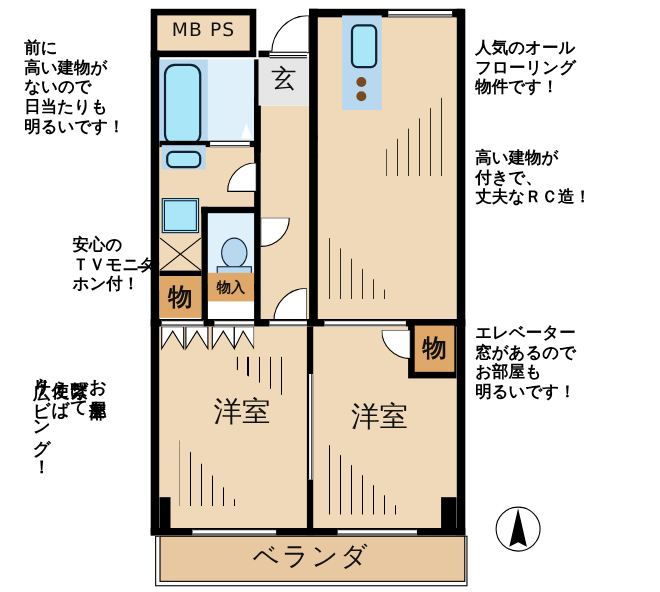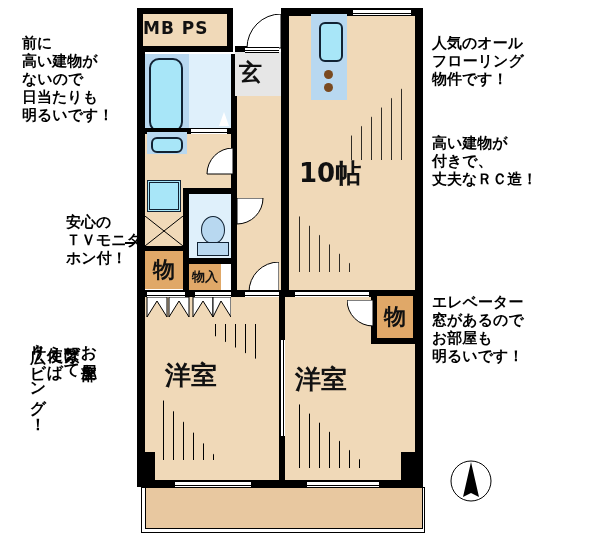--- a/index.html
+++ b/index.html
@@ -6,21 +6,21 @@
   body{width:600px;height:538px;position:relative;overflow:hidden;font-family:"DejaVu Sans",sans-serif;}
   .abs{position:absolute;}
   .note{position:absolute;font-weight:bold;color:#000;font-size:15px;line-height:18px;white-space:pre;letter-spacing:0px;}
   .vnote{position:absolute;font-weight:bold;color:#000;font-size:16px;line-height:17px;writing-mode:vertical-rl;white-space:pre;}
   .wall{position:absolute;background:#000;}
   .floor{position:absolute;background:#f0d9b8;}
   .tile{position:absolute;background:#e6e6e6;}
   .wet{position:absolute;background:#b8d8f0;}
   .wet2{position:absolute;background:#dff0fb;}
   .storage{position:absolute;background:#e0a868;display:flex;align-items:center;justify-content:center;font-weight:bold;color:#111;}
-  .label{position:absolute;font-weight:bold;color:#111;line-height:1.05;}
+  .label{position:absolute;font-weight:normal;color:#111;text-align:center;line-height:1.05;}
   .win{position:absolute;background:#fff;border-top:1px solid #000;border-bottom:1px solid #000;}
   .win::after{content:"";position:absolute;left:0;right:0;top:50%;border-top:1px solid #000;}
   .vwin{position:absolute;background:#fff;border-left:1px solid #000;border-right:1px solid #000;}
   .vwin::after{content:"";position:absolute;top:0;bottom:0;left:50%;border-left:1px solid #000;}
   .hatch{position:absolute;}
   .lines{position:absolute;}
 </style>
 </head>
 <body>
 
@@ -78,21 +78,21 @@
   <div class="wall" style="left:54px;top:258px;width:44px;height:6px;"></div>
 
   <div class="floor" style="left:10px;top:216px;width:38px;height:30px;"></div>
   <svg class="hatch" style="left:10px;top:216px;" width="38" height="30">
       <line x1="0" y1="0" x2="38" y2="30" stroke="#000" stroke-width="1"></line>
       <line x1="38" y1="0" x2="0" y2="30" stroke="#000" stroke-width="1"></line>
     </svg>
   <div class="wall" style="left:10px;top:246px;width:38px;height:5px;"></div>
 
   <div class="storage" style="left:10px;top:251px;width:38px;height:38px;font-size:22px;">物</div>
-  <div class="storage" style="left:54px;top:264px;width:32px;height:26px;font-size:13px;">物入</div>
+  <div class="storage" style="left:54px;top:248px;width:42px;height:26px;font-size:13px;">物入</div>
 
   <div class="floor" style="left:102px;top:96px;width:44px;height:196px;"></div>
   <div class="wall" style="left:96px;top:88px;width:6px;height:205px;"></div>
 
   <div class="tile" style="left:100px;top:52px;width:46px;height:44px;"></div>
   <div class="label" style="left:104px;top:60px;width:38px;font-size:23px;">玄</div>
   <svg class="abs" style="left:110px;top:14px;" width="36" height="36">
       <path d="M36 0 A34 34 0 0 0 2 34 L36 34 Z" fill="#fff" stroke="#000" stroke-width="1"></path>
     </svg>
   <div class="wall" style="left:100px;top:46px;width:12px;height:6px;"></div>
@@ -118,21 +118,20 @@
   <div class="win" style="left:218px;top:9px;width:58px;height:5px;"></div>
   <div class="wall" style="left:280px;top:8px;width:8px;height:480px;"></div>
   <div class="floor" style="left:154px;top:16px;width:126px;height:276px;"></div>
   <div class="wet" style="left:176px;top:14px;width:36px;height:86px;"></div>
   <div class="abs" style="left:184px;top:22px;width:20px;height:36px;background:#a8e6f8;border:2px solid #123;border-radius:6px;"></div>
   <div class="abs" style="left:189px;top:70px;width:9px;height:9px;background:#7a4a20;border-radius:50%;"></div>
   <div class="abs" style="left:189px;top:83px;width:9px;height:9px;background:#7a4a20;border-radius:50%;"></div>
   <div class="lines" style="left:216px;top:80px;width:60px;height:80px;background:repeating-linear-gradient(90deg,#000 0 1px,transparent 1px 10px);opacity:.8;clip-path:polygon(0 70%,100% 0,100% 100%,0 100%);"></div>
   <div class="lines" style="left:164px;top:216px;width:60px;height:56px;background:repeating-linear-gradient(90deg,#000 0 1px,transparent 1px 10px);opacity:.8;clip-path:polygon(0 0,100% 100%,0 100%);"></div>
   <div class="label" style="left:164px;top:160px;width:110px;font-size:26px;">
-    <div>10帖</div>
   </div>
 
   <div class="wall" style="left:2px;top:290px;width:286px;height:7px;"></div>
   <div class="win" style="left:160px;top:291px;width:74px;height:5px;"></div>
   <div class="win" style="left:12px;top:291px;width:38px;height:5px;"></div>
   <div class="win" style="left:60px;top:291px;width:36px;height:5px;"></div>
   <div class="win" style="left:110px;top:291px;width:34px;height:5px;"></div>
 
   <div class="floor" style="left:10px;top:297px;width:136px;height:183px;"></div>
   <svg class="abs" style="left:10px;top:297px;" width="86" height="22">
@@ -164,18 +163,19 @@
     <div>洋室</div>
   </div>
   <div class="wall" style="left:266px;top:452px;width:14px;height:28px;"></div>
 
   <div class="wall" style="left:2px;top:480px;width:286px;height:7px;"></div>
   <div class="win" style="left:40px;top:481px;width:76px;height:5px;"></div>
   <div class="win" style="left:172px;top:481px;width:72px;height:5px;"></div>
 
   <div class="abs" style="left:6px;top:487px;width:282px;height:44px;background:#fff;border:1px solid #000;"></div>
   <div class="abs" style="left:10px;top:487px;width:276px;height:40px;background:#e8c8a0;border:1px solid #000;"></div>
+  <div class="label" style="left:10px;top:494px;width:276px;font-size:24px;letter-spacing:2px;">ベランダ</div>
 </div>
 
 <svg class="abs" style="left:448px;top:460px;" width="46" height="42">
   <circle cx="23" cy="21" r="20" fill="#fff" stroke="#000" stroke-width="1"></circle>
   <polygon points="23,2 15,37 23,33 31,37" fill="#000"></polygon>
 </svg>
 
 </body></html>

